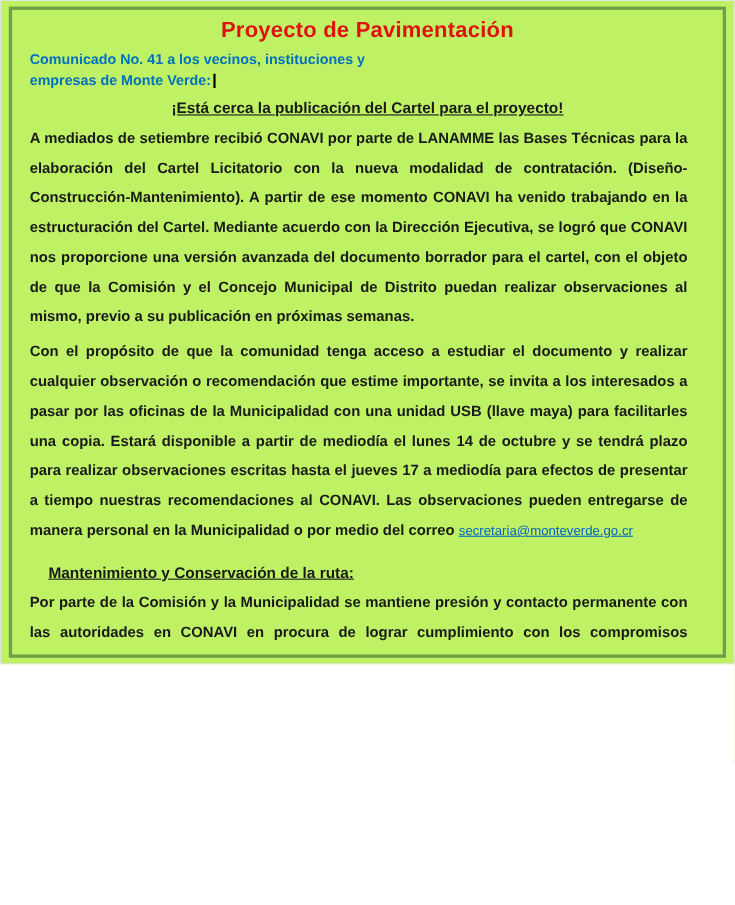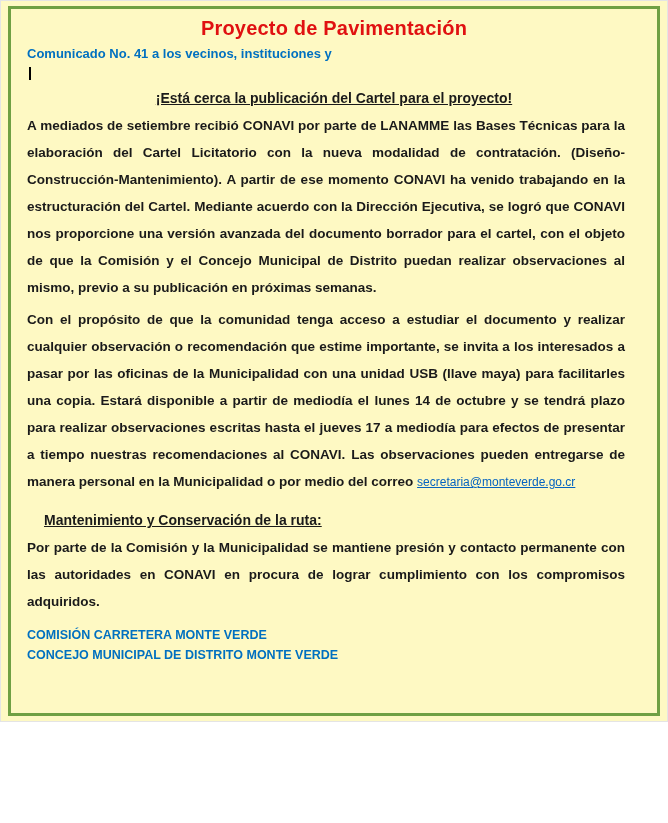--- a/index.html
+++ b/index.html
@@ -4,22 +4,22 @@
 <style>
   html, body {
     margin: 0;
     padding: 0;
     background: #ffffff;
     font-family: "Liberation Sans", sans-serif;
   }
   .page {
     position: relative;
     width: 668px;
-    height: 722px;
-    background: #fef9c3;
+    height: 604px;
+    background: #bef264;
     box-shadow: inset 0 0 0 1px #e4e4e4;
     overflow: hidden;
   }
   .frame {
     position: absolute;
     top: 6px; left: 8px; right: 8px; bottom: 6px;
     border: 3px solid var(--border-green, #6FA043);
     box-sizing: border-box;
     padding: 6px 16px 4px 16px;
     overflow: hidden;
@@ -98,21 +98,21 @@
 </head>
 <body>
 
 <div class="page">
   <div class="frame">
 
     <h1 class="title">Proyecto de Pavimentación</h1>
 
     <div class="subtitle">
       <span>Comunicado No. 41 a los vecinos, instituciones y</span><br>
-      <span class="cursor"></span>
+      <span>empresas de Monte Verde:</span><span class="cursor"></span>
     </div>
 
     <h2 class="heading-center">¡Está cerca la publicación del Cartel para el proyecto!</h2>
 
     <p class="para">A mediados de setiembre recibió CONAVI por parte de LANAMME las Bases Técnicas para la elaboración del Cartel Licitatorio con la nueva modalidad de contratación. (Diseño-Construcción-Mantenimiento). A partir de ese momento CONAVI ha venido trabajando en la estructuración del Cartel. Mediante acuerdo con la Dirección Ejecutiva, se logró que CONAVI nos proporcione una versión avanzada del documento borrador para el cartel, con el objeto de que la Comisión y el Concejo Municipal de Distrito puedan realizar observaciones al mismo, previo a su publicación en próximas semanas.</p>
 
     <p class="para"><span>Con el propósito de que la comunidad tenga acceso a estudiar el documento y realizar cualquier observación o recomendación que estime importante, se invita a los interesados a pasar por las oficinas de la Municipalidad con una unidad USB (llave maya) para facilitarles una copia. Estará disponible a partir de mediodía el lunes 14 de octubre y se tendrá plazo para realizar observaciones escritas hasta el jueves 17 a mediodía para efectos de presentar a tiempo nuestras recomendaciones al CONAVI. Las observaciones pueden entregarse de manera personal en la Municipalidad o por medio del correo </span><a class="email-link" href="#">secretaria@monteverde.go.cr</a></p>
 
     <h3 class="heading-left">Mantenimiento y Conservación de la ruta:</h3>
 

